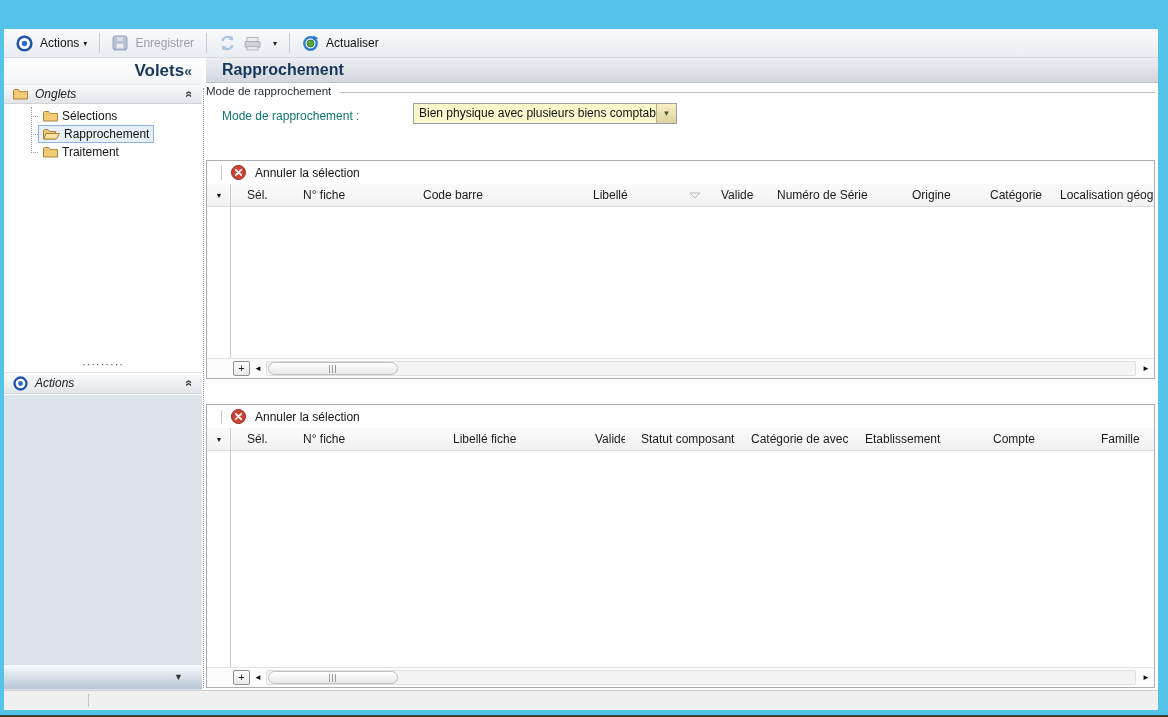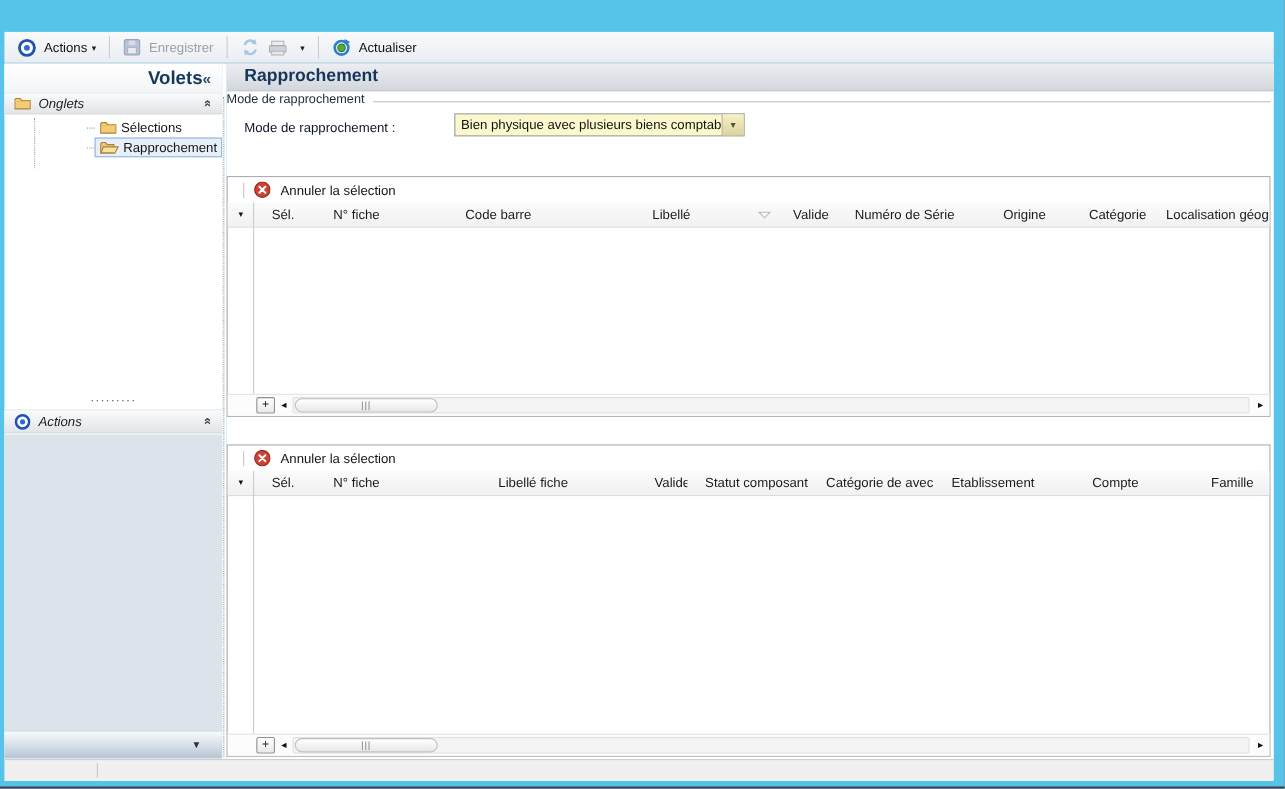--- a/index.html
+++ b/index.html
@@ -43,21 +43,21 @@
   .volets-collapse{font-size:14px;font-weight:bold;color:#2b4e6d;}
   .sb-group{position:absolute;left:0;width:100%;box-sizing:border-box;display:flex;align-items:center;
     background:linear-gradient(#fafbfc,#e2e5e9);border-top:1px solid #e6e9ec;
     border-bottom:1px solid #cfd3d8;padding:0 9px;font-size:12px;color:#222;}
   .sb-group .gh-label{margin-left:7px;flex:1;font-style:italic;}
   .chev-up{transform:rotate(90deg);display:inline-block;font-size:12px;color:#444;font-weight:bold;}
   .sb-onglets{top:26px;height:20px;}
   .sb-actions{top:314px;height:22px;}
   .tree{position:absolute;left:0;top:46px;width:100%;height:62px;padding-top:3px;box-sizing:border-box;}
   .tree .vline{position:absolute;left:27px;top:3px;height:46px;border-left:1px dotted #a0a0a0;}
-  .tree-item{position:relative;height:18px;display:flex;align-items:center;padding-left:34px;margin-left:48px;}
+  .tree-item{position:relative;height:18px;display:flex;align-items:center;padding-left:34px;}
   .tree-item .stub{position:absolute;left:27px;top:9px;width:7px;border-top:1px dotted #a0a0a0;}
   .ti-inner{display:inline-flex;align-items:center;gap:4px;height:16px;padding:0 4px;
     border:1px solid transparent;font-size:12px;color:#141414;white-space:nowrap;}
   .ti-inner.selected{background:#e7f0fa;border-color:#8fb4dc;}
   .sb-dots{position:absolute;left:0;top:302px;width:100%;text-align:center;color:#555;
     font-size:11px;letter-spacing:1px;line-height:8px;}
   .sb-fill{position:absolute;left:0;top:337px;width:100%;height:295px;background:#dce3ea;}
   .sb-bottom{position:absolute;left:0;top:606px;width:100%;height:24px;
     background:linear-gradient(#f8fbfd,#b7c6d5);border-top:1px solid #d6dde4;}
   .sb-bottom .dn{position:absolute;left:170px;top:7px;font-size:9px;color:#333;}
@@ -68,21 +68,21 @@
 
   
   .main{position:absolute;left:206px;top:58px;width:952px;height:632px;background:#fff;}
   .main-title{position:absolute;left:0;top:0;width:100%;height:25px;box-sizing:border-box;
     background:linear-gradient(#eceef1,#d3d7dd);border-bottom:1px solid #bac0c8;
     display:flex;align-items:center;padding-left:16px;font-weight:bold;font-size:16px;color:#16365a;}
   .glabel{position:absolute;left:0;right:3px;height:14px;display:flex;align-items:center;
     font-size:11.5px;color:#1f2b36;}
   .glabel .gline{flex:1;height:1px;background:#bac1c8;margin-left:8px;margin-top:2px;}
   .g-mode-label{top:26px;}
-  .mode-field-label{position:absolute;left:16px;top:51px;font-size:12px;color:#0f172a;}
+  .mode-field-label{position:absolute;left:16px;top:51px;font-size:12px;color:#0f766e;}
   .combo{position:absolute;left:207px;top:45px;width:264px;height:21px;box-sizing:border-box;
     border:1px solid #9aa0a6;background:#fcf8cd;display:flex;align-items:stretch;}
   .combo .val{flex:1;font-size:12px;color:#111;padding-left:5px;line-height:19px;
     white-space:nowrap;overflow:hidden;}
   .combo .cbtn{width:19px;border-left:1px solid #b9b094;background:linear-gradient(#f7f1c6,#ddd29e);
     display:flex;align-items:center;justify-content:center;font-size:8px;color:#55542e;}
   .g-phys-label{top:83px;}
   .g-compt-label{top:326px;}
 
   .gridpanel{position:absolute;left:0;width:949px;box-sizing:border-box;border:1px solid #a9aeb4;
@@ -225,20 +225,32 @@
         <span class="ti-inner selected">
           <span>
             <svg width="17" height="12" viewBox="0 0 17 12">
                 <path d="M0.5 2.5 L0.5 11 L12.5 11 L12.5 3.5 L6.5 3.5 L5 1.5 L1.5 1.5 Z" fill="#e8c77a" stroke="#a8823c"></path>
                 <path d="M3 5.5 L16.5 5.5 L13.5 11 L0.8 11 Z" fill="#f7e0a0" stroke="#a8823c"></path>
               </svg>
           </span>
           <span>Rapprochement</span>
         </span>
       </div>
+      <div class="tree-item">
+        <span class="stub"></span>
+        <span class="ti-inner">
+          <span>
+            <svg width="15" height="12" viewBox="0 0 15 12">
+                <path d="M0.5 2.5 L0.5 11 L14.5 11 L14.5 3.5 L7 3.5 L5.5 1.5 L1.5 1.5 Z" fill="#f2cd76" stroke="#a8823c"></path>
+                <path d="M1 4.2 L14 4.2" stroke="#e9bf66"></path>
+              </svg>
+          </span>
+          <span>Traitement</span>
+        </span>
+      </div>
     </div>
 
     <div class="sb-dots">·········</div>
 
     <div class="sb-group sb-actions">
       <span>
         <svg width="15" height="15" viewBox="0 0 17 17">
             <circle cx="8.5" cy="8.5" r="6.8" fill="#ffffff" stroke="#2153a8" stroke-width="2.6"></circle>
             <circle cx="8.5" cy="8.5" r="2.7" fill="#2a6bd2"></circle>
           </svg>

